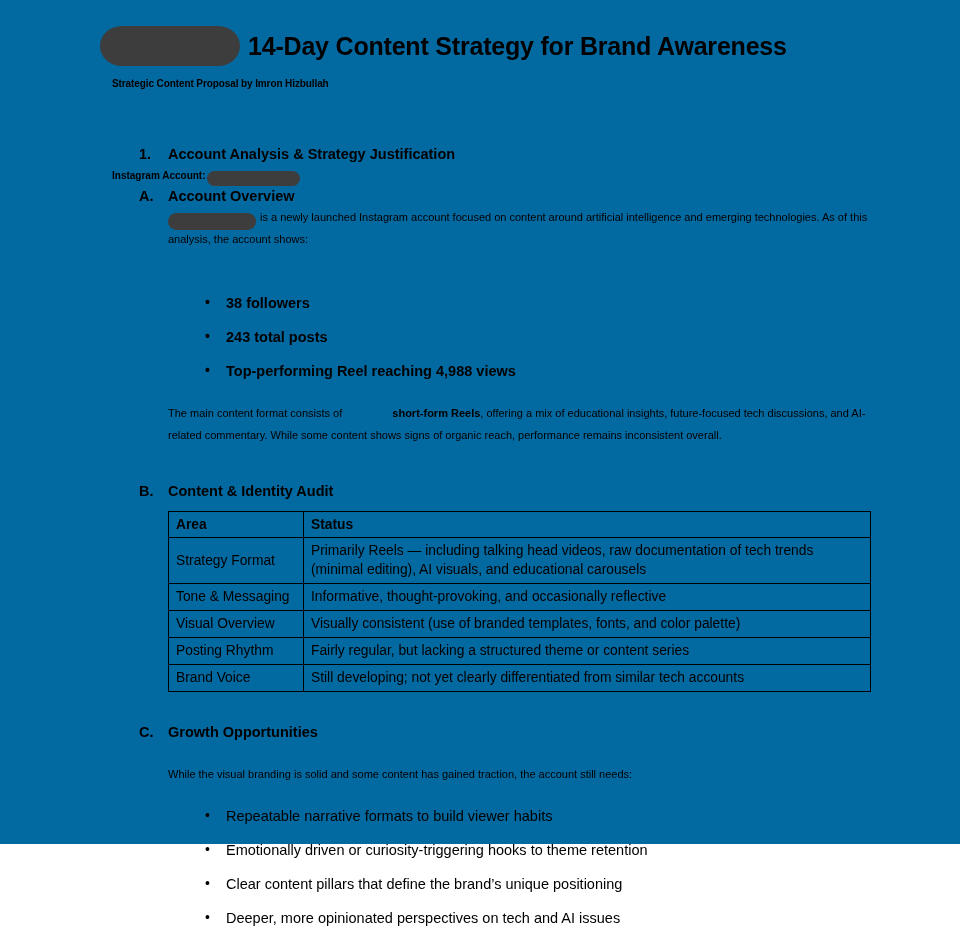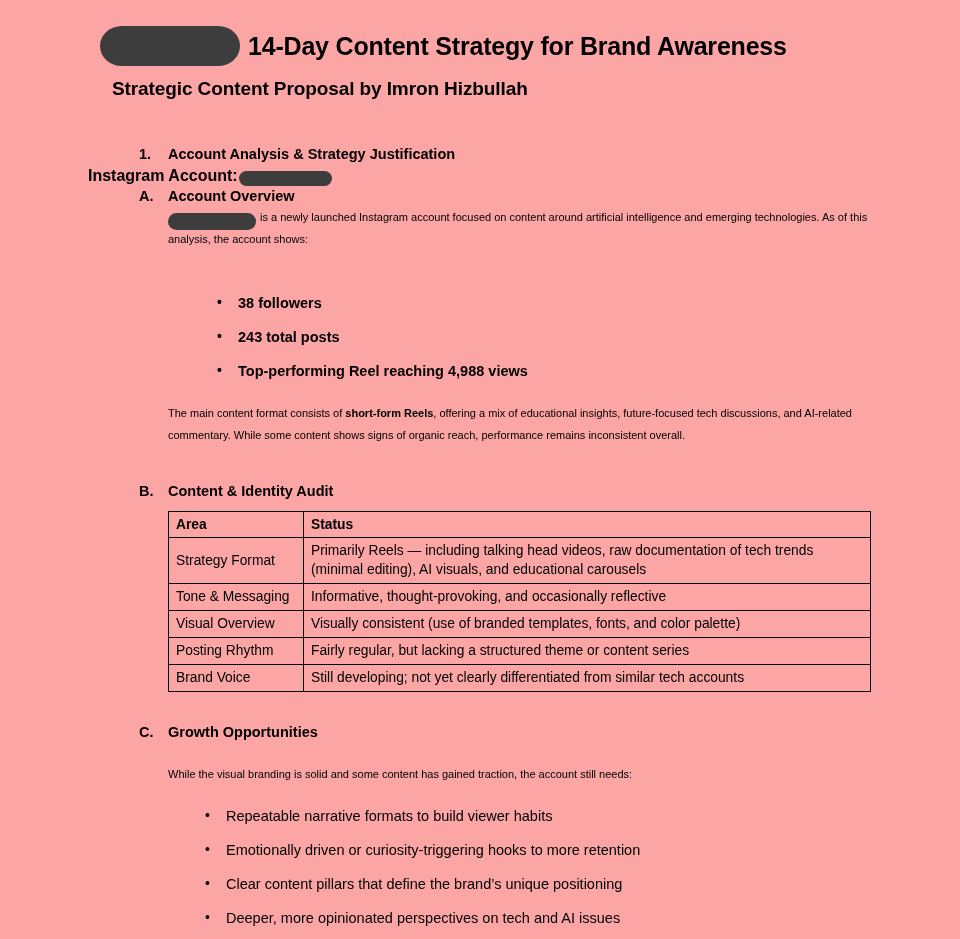--- a/index.html
+++ b/index.html
@@ -13,22 +13,22 @@
     height: 939px;
     overflow: hidden;
     font-family: "Liberation Sans", sans-serif;
     color: #000000;
     -webkit-font-smoothing: antialiased;
   }
 
   .page {
     position: relative;
     width: 960px;
-    height: 939px;
-    background: #fca5a5;
+    height: 844px;
+    background: #0369a1;
   }
 
   
   .title-row {
     position: absolute;
     left: 100px;
     top: 24px;
     display: flex;
     align-items: center;
     height: 44px;
@@ -48,21 +48,21 @@
     font-size: 25px;
     font-weight: bold;
     letter-spacing: -0.2px;
     white-space: nowrap;
     line-height: 1;
   }
   .doc-subtitle {
     position: absolute;
     left: 112px;
     top: 78px;
-    font-size: 19px;
+    font-size: 10px;
     font-weight: bold;
     letter-spacing: -0.1px;
     white-space: nowrap;
     text-align: center;
   }
 
   
   .content {
     position: absolute;
     left: 0;
@@ -81,22 +81,22 @@
     left: 139px;
     top: 0;
     font-weight: bold;
     font-size: 14.5px;
   }
   .num-heading {
     font-weight: bold;
   }
 
   .lead-line {
-    padding-left: 88px;
-    font-size: 16px;
+    padding-left: 112px;
+    font-size: 10px;
     line-height: 21px;
   }
   .lead-label { font-weight: bold; }
 
   .redaction-inline-sm {
     width: 93px;
     height: 15px;
     border-radius: 8px;
     margin-left: 1px;
     position: relative;
@@ -111,42 +111,42 @@
     top: 3px;
   }
 
   .para {
     padding-left: 168px;
     padding-right: 86px;
     font-size: 11px;
     line-height: 21.5px;
     text-align: left;
   }
-  .para b { font-weight: bold; }
+  .para b { font-weight: bold; margin-left: 47px; }
 
   .bullet-list {
     list-style: none;
     margin: 0;
     padding: 0;
   }
   .bullet-list li {
     position: relative;
     padding-left: 226px;
     font-size: 14.5px;
     line-height: 21px;
     margin-bottom: 13px;
   }
   .bullet-list li:before {
     content: "\2022";
     position: absolute;
     left: 205px;
     top: -1px;
     font-size: 14px;
   }
-  .bullet-list.bold li { font-weight: bold; margin-left: 12px; }
+  .bullet-list.bold li { font-weight: bold; }
 
   
   .audit-table {
     position: absolute;
     left: 168px;
     top: 511px;
     width: 702px;
     border-collapse: collapse;
     table-layout: fixed;
     font-size: 13.8px;
@@ -312,21 +312,21 @@
   <div class="sec-c-para">
     <div class="para">While the visual branding is solid and some content has gained traction, the account still needs:</div>
   </div>
 
   <div class="sec-c-list">
     <ul class="bullet-list">
       <li>
         <span>Repeatable narrative formats to build viewer habits</span>
       </li>
       <li>
-        <span>Emotionally driven or curiosity-triggering hooks to more retention</span>
+        <span>Emotionally driven or curiosity-triggering hooks to theme retention</span>
       </li>
       <li>
         <span>Clear content pillars that define the brand’s unique positioning</span>
       </li>
       <li>
         <span>Deeper, more opinionated perspectives on tech and AI issues</span>
       </li>
     </ul>
   </div>
 

